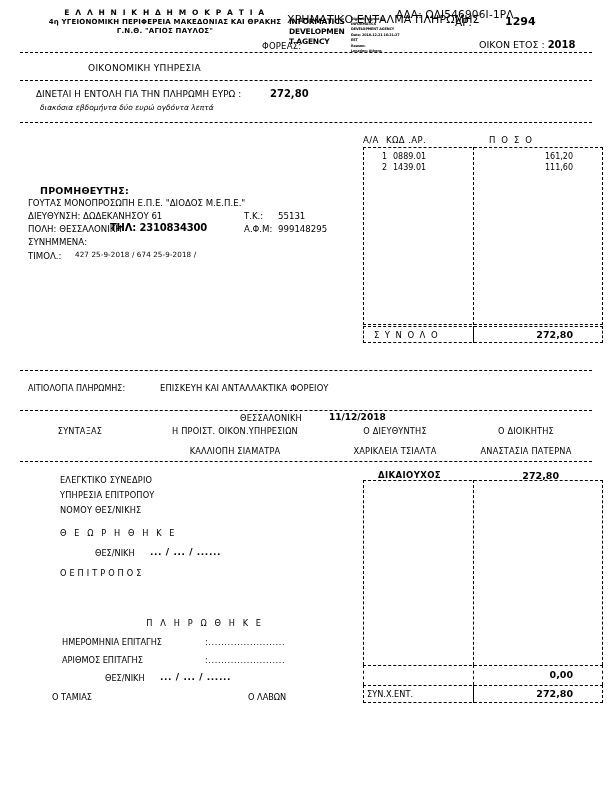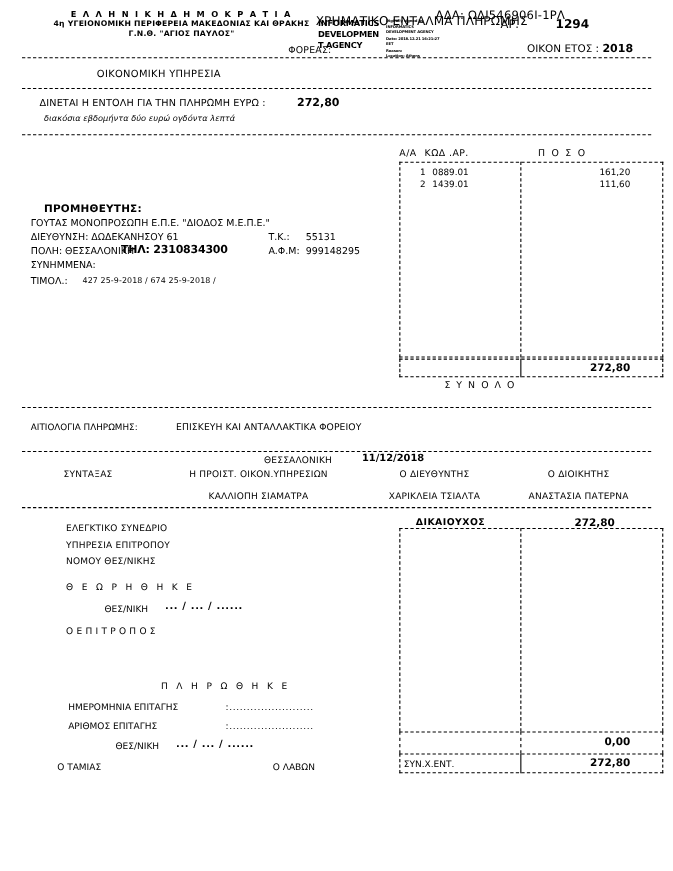--- a/index.html
+++ b/index.html
@@ -174,24 +174,23 @@
     width: 240px; height: 17px;
     border: 1px dashed #000;
     box-sizing: border-box;
   }
   .total-vrule {
     left: 473px; top: 326px;
     width: 0; height: 17px;
     border-left: 1px solid #000;
   }
   .total-label {
-    left: 374px; top: 346px;
+    left: 374px; top: 330px;
     font-size: 8.5px;
     letter-spacing: 1.4px;
-    margin-left: 30px;
   }
   .total-value {
     left: 489px; top: 329px;
     width: 84px;
     text-align: right;
     font-size: 9.5px;
     font-weight: 700;
   }
 
   

